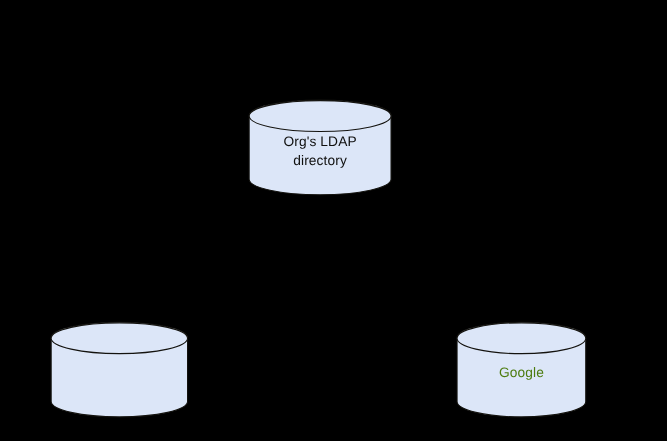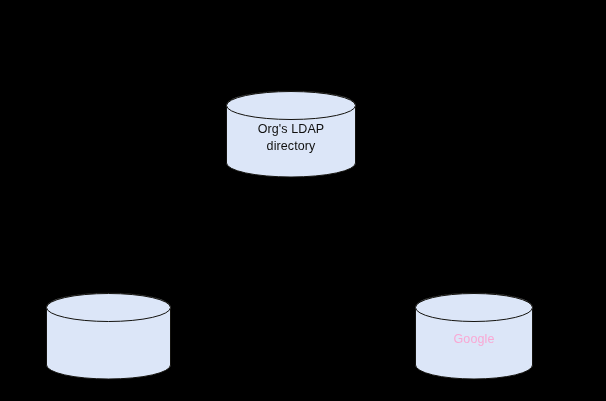--- a/index.html
+++ b/index.html
@@ -58,15 +58,15 @@
       <svg width="125" height="86" viewBox="0 0 125 86">
         <path d="M 0.5,14 L 0.5,72 A 62,14 0 0 0 124.5,72 L 124.5,14 A 62,14 0 0 0 0.5,14 Z" fill="#dce6f8" stroke="#14130f" stroke-width="1"></path>
         <ellipse cx="62.5" cy="14.5" rx="62" ry="14" fill="#dce6f8" stroke="#14130f" stroke-width="1"></ellipse>
       </svg>
     </div>
     <div class="db-node" style="left: 415px; top: 272px; width: 118px; height: 86px;">
       <svg width="118" height="86" viewBox="0 0 118 86">
         <path d="M 0.5,14 L 0.5,72 A 58.5,14 0 0 0 117.5,72 L 117.5,14 A 58.5,14 0 0 0 0.5,14 Z" fill="#dce6f8" stroke="#14130f" stroke-width="1"></path>
         <ellipse cx="59" cy="14.5" rx="58.5" ry="14" fill="#dce6f8" stroke="#14130f" stroke-width="1"></ellipse>
       </svg>
-      <div class="db-label" style="top: 38px; color: #f9a8d4;">Google</div>
+      <div class="db-label" style="top: 38px; color: #4d7c0f;">Google</div>
     </div>
   </div>
 
 </body></html>

